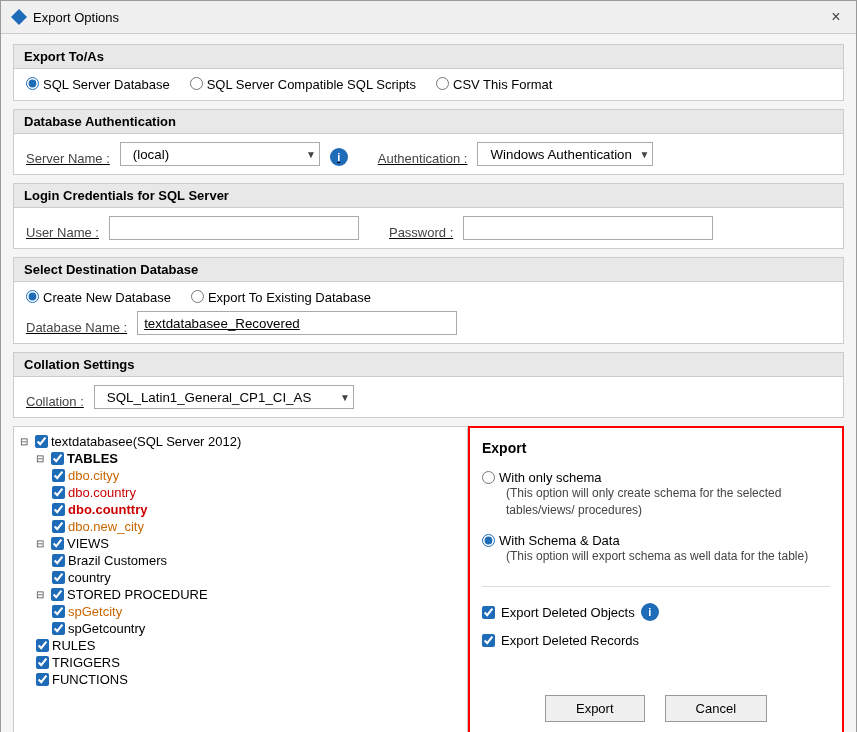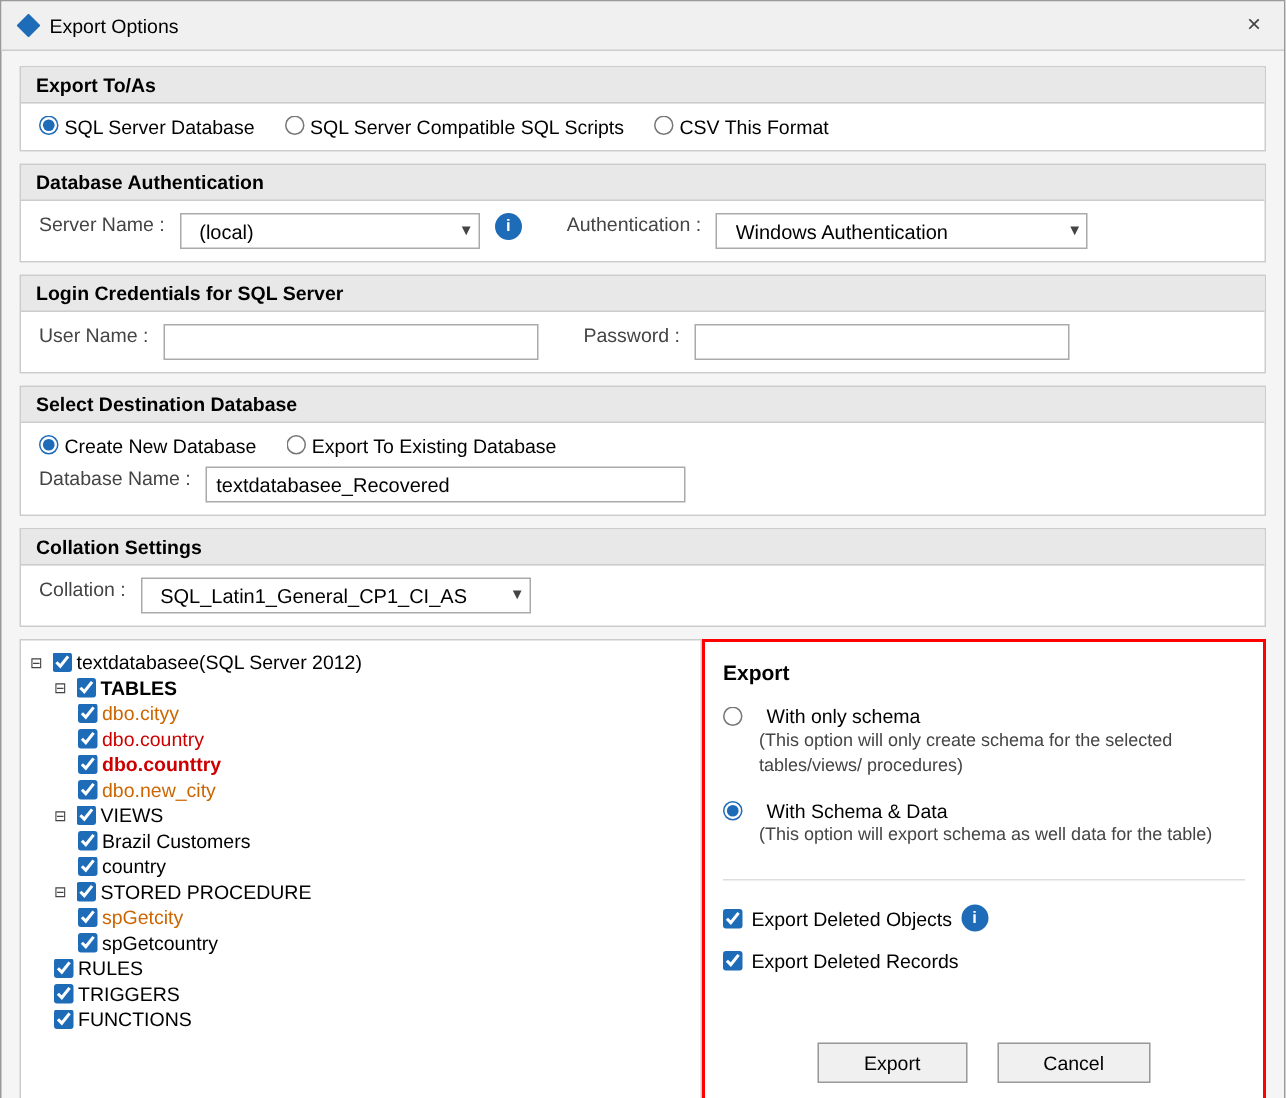--- a/index.html
+++ b/index.html
@@ -8,44 +8,44 @@
     .title-bar { background: #f0f0f0; border-bottom: 1px solid #ccc; padding: 6px 10px; display: flex; align-items: center; justify-content: space-between; }
     .title-bar-left { display: flex; align-items: flex-end; gap: 6px; }
     .title-bar-icon { width: 16px; height: 16px; background: #1e6bb8; clip-path: polygon(50% 0%, 100% 50%, 50% 100%, 0% 50%); }
     .title-bar-text { font-size: 13px; color: #000; }
     .close-btn { width: 20px; height: 20px; cursor: pointer; display: flex; align-items: center; justify-content: center; font-size: 16px; color: #444; }
     .content { padding: 10px 12px; }
     .section { background: white; border: 1px solid #ccc; margin-bottom: 8px; padding: 8px 12px; }
     .radio-group { display: flex; align-items: center; gap: 20px; }
     .radio-item { display: flex; align-items: flex-start; gap: 4px; cursor: pointer; }
     .radio-input { accent-color: #1e6bb8; cursor: pointer; }
-    .field-row { display: flex; align-items: flex-start; gap: 10px; flex-wrap: wrap; }
+    .field-row { display: flex; align-items: flex-end; gap: 10px; flex-wrap: wrap; text-decoration: underline; }
     .field-label { color: #444; white-space: nowrap; }
     .field-input { border: 1px solid #aaa; padding: 3px 6px; background: white; height: 24px; }
     .field-input.server { width: 200px; }
-    .field-input.auth { width: 248px; }
+    .field-input.auth { width: 176px; }
     .field-input.username { width: 250px; }
     .field-input.password { width: 250px; }
     .select-field { border: 1px solid #aaa; padding: 2px 12px; background: white; height: 24px; appearance: none; -webkit-appearance: none; padding-right: 20px; position: relative; }
     .select-wrapper { position: relative; display: inline-block; }
     .select-wrapper::after { content: '▼'; position: absolute; right: 4px; top: 50%; transform: translateY(-50%); font-size: 10px; pointer-events: none; color: #444; }
     .info-icon { display: inline-flex; align-items: center; justify-content: center; width: 18px; height: 18px; background: #1e6bb8; color: white; border-radius: 50%; font-size: 11px; font-weight: bold; cursor: pointer; }
     .db-name-input { width: 320px; border: 1px solid #aaa; padding: 3px 6px; background: white; height: 24px; }
     .collation-select { width: 260px; }
     .bottom-section { display: flex; gap: 0; height: 310px; }
     .tree-panel { flex: 0 0 455px; background: white; border: 1px solid #ccc; overflow-y: auto; padding: 6px; }
     .export-panel { flex: 1; background: white; border: 2px solid red; padding: 12px; display: flex; flex-direction: column; gap: 8px; }
     .export-panel-title { font-size: 14px; font-weight: 600; margin-bottom: 6px; }
     .tree-item { display: flex; align-items: center; gap: 3px; padding: 1px 0; cursor: pointer; }
     .tree-indent1 { margin-left: 16px; }
     .tree-indent2 { margin-left: 32px; }
     .checkbox-input { accent-color: #1e6bb8; cursor: pointer; }
     .expand-icon { font-size: 10px; color: #444; width: 12px; }
     .option-block { margin-bottom: 6px; }
-    .option-label { display: flex; align-items: center; gap: 16px; cursor: pointer; }
+    .option-label { display: flex; align-items: center; gap: 4px; cursor: pointer; }
     .option-desc { margin-left: 24px; color: #444; font-size: 12px; line-height: 1.4; }
     .divider { border: none; border-top: 1px solid #ddd; margin: 8px 0; }
     .check-row { display: flex; align-items: center; gap: 6px; margin-bottom: 4px; }
     .btn-row { display: flex; justify-content: center; gap: 20px; margin-top: auto; }
     .btn { padding: 5px 30px; background: #f0f0f0; border: 1px solid #999; cursor: pointer; font-size: 13px; }
     .section-label-row { background: #e8e8e8; border-bottom: 1px solid #ccc; margin: -8px -12px 8px -12px; padding: 4px 10px; font-weight: bold; font-size: 13px; }
   </style>
 </head>
 <body>
 

